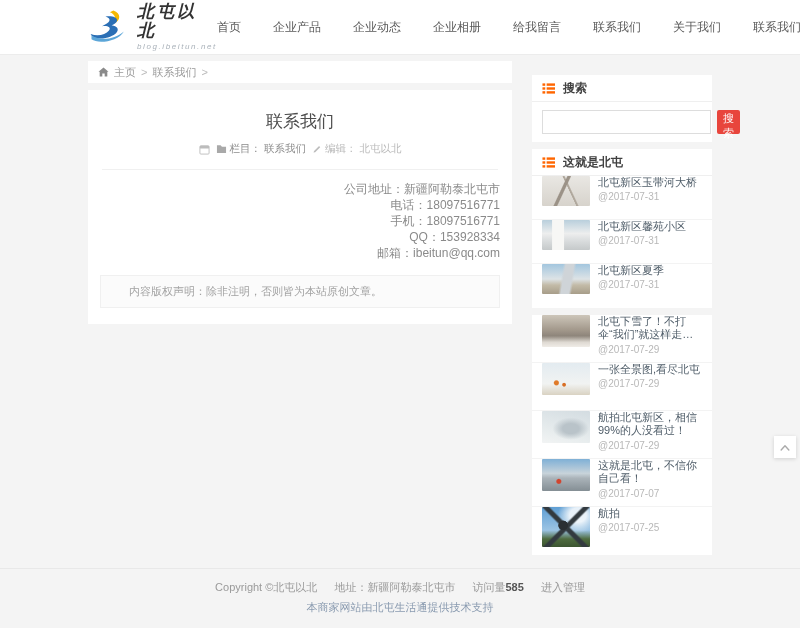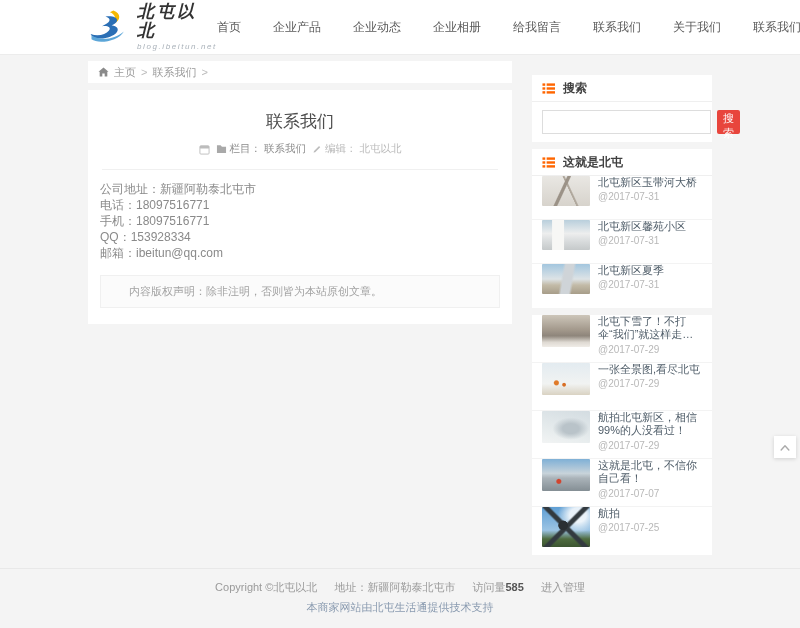--- a/index.html
+++ b/index.html
@@ -36,21 +36,21 @@
   .breadcrumb a { color:#999; cursor:pointer; }
   .breadcrumb .sep { color:#bbb; }
 
   
   .article-card { background:#fff; padding:10px 12px 16px; }
   .a-title { font-size:17px; color:#4d4d4d; text-align:center; font-weight:400; margin:10px 0 9px; }
   .meta { display:flex; justify-content:center; align-items:center; gap:6px; font-size:10.5px; color:#b9b9b9; }
   .meta .seg { display:flex; align-items:center; gap:3px; }
   .meta .dark { color:#8c8c8c; }
   .divider { border-top:1px solid #f0f0f0; margin:13px 2px 11px; }
-  .contact-line { font-size:12px; color:#8a8a8a; line-height:16px; }
+  .contact-line { font-size:12px; color:#8a8a8a; line-height:16px;text-align:right; }
   .notice {
     margin-top:14px; background:#fbfbfb; border:1px solid #f0f0f0;
     padding:8px 28px; font-size:11px; color:#a3a3a3;
   }
 
   
   .widget { background:#fff; margin-bottom:7px; }
   .w-head { display:flex; align-items:center; gap:8px; padding:0 10px; height:27px; border-bottom:1px solid #efefef; }
   .w-title { font-size:12px; font-weight:bold; color:#404040; }
   .search-body { display:flex; gap:6px; padding:8px 10px; }

